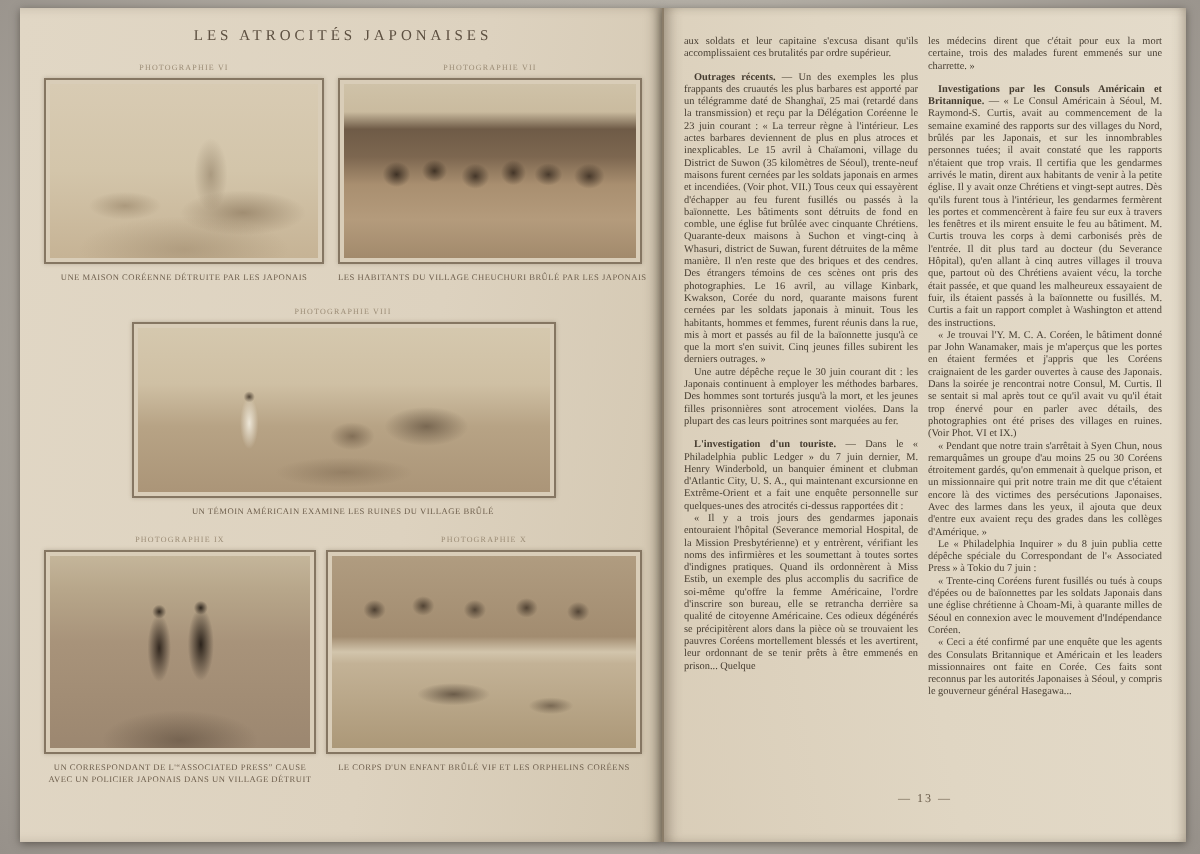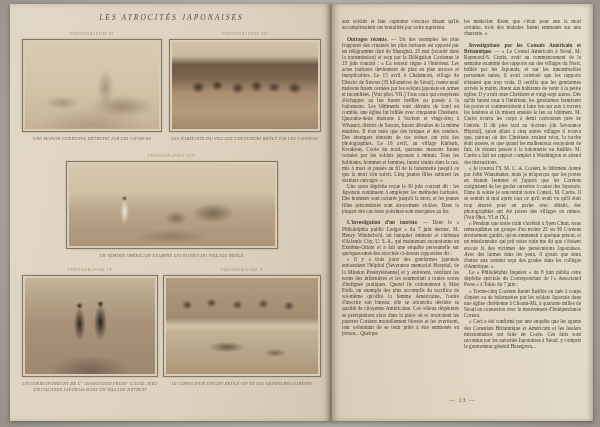--- a/index.html
+++ b/index.html
@@ -14,21 +14,21 @@
   }
   .spread{
     position:absolute;left:10px;top:4px;width:583px;height:417px;
     display:flex;
   }
   .page{position:relative;box-shadow:0 1px 4px rgba(40,34,26,.5);}
   .page-left{
     width:322px;
     background:linear-gradient(100deg,#e1d7c5 0%,#ddd2bf 60%,#d3c7b1 100%);
     box-shadow:inset -5px 0 7px -3px rgba(70,58,44,.55), 0 1px 4px rgba(40,34,26,.5);
-    padding:7px 10px 12px 12px;box-sizing:border-box;font-style:italic;
+    padding:7px 10px 12px 12px;box-sizing:border-box;
   }
   .page-right{
     flex:1;
     background:linear-gradient(260deg,#e4dbca 0%,#e0d6c3 55%,#d9cdb8 100%);
     border-left:1px solid #8a7c68;
     box-shadow:inset 5px 0 7px -3px rgba(70,58,44,.45), inset -4px 0 6px -3px rgba(90,75,58,.45), 0 1px 4px rgba(40,34,26,.5);
     padding:14px 12px 0 10px;box-sizing:border-box;
   }
   .title{
     text-align:center;font-size:7.5px;letter-spacing:2px;

